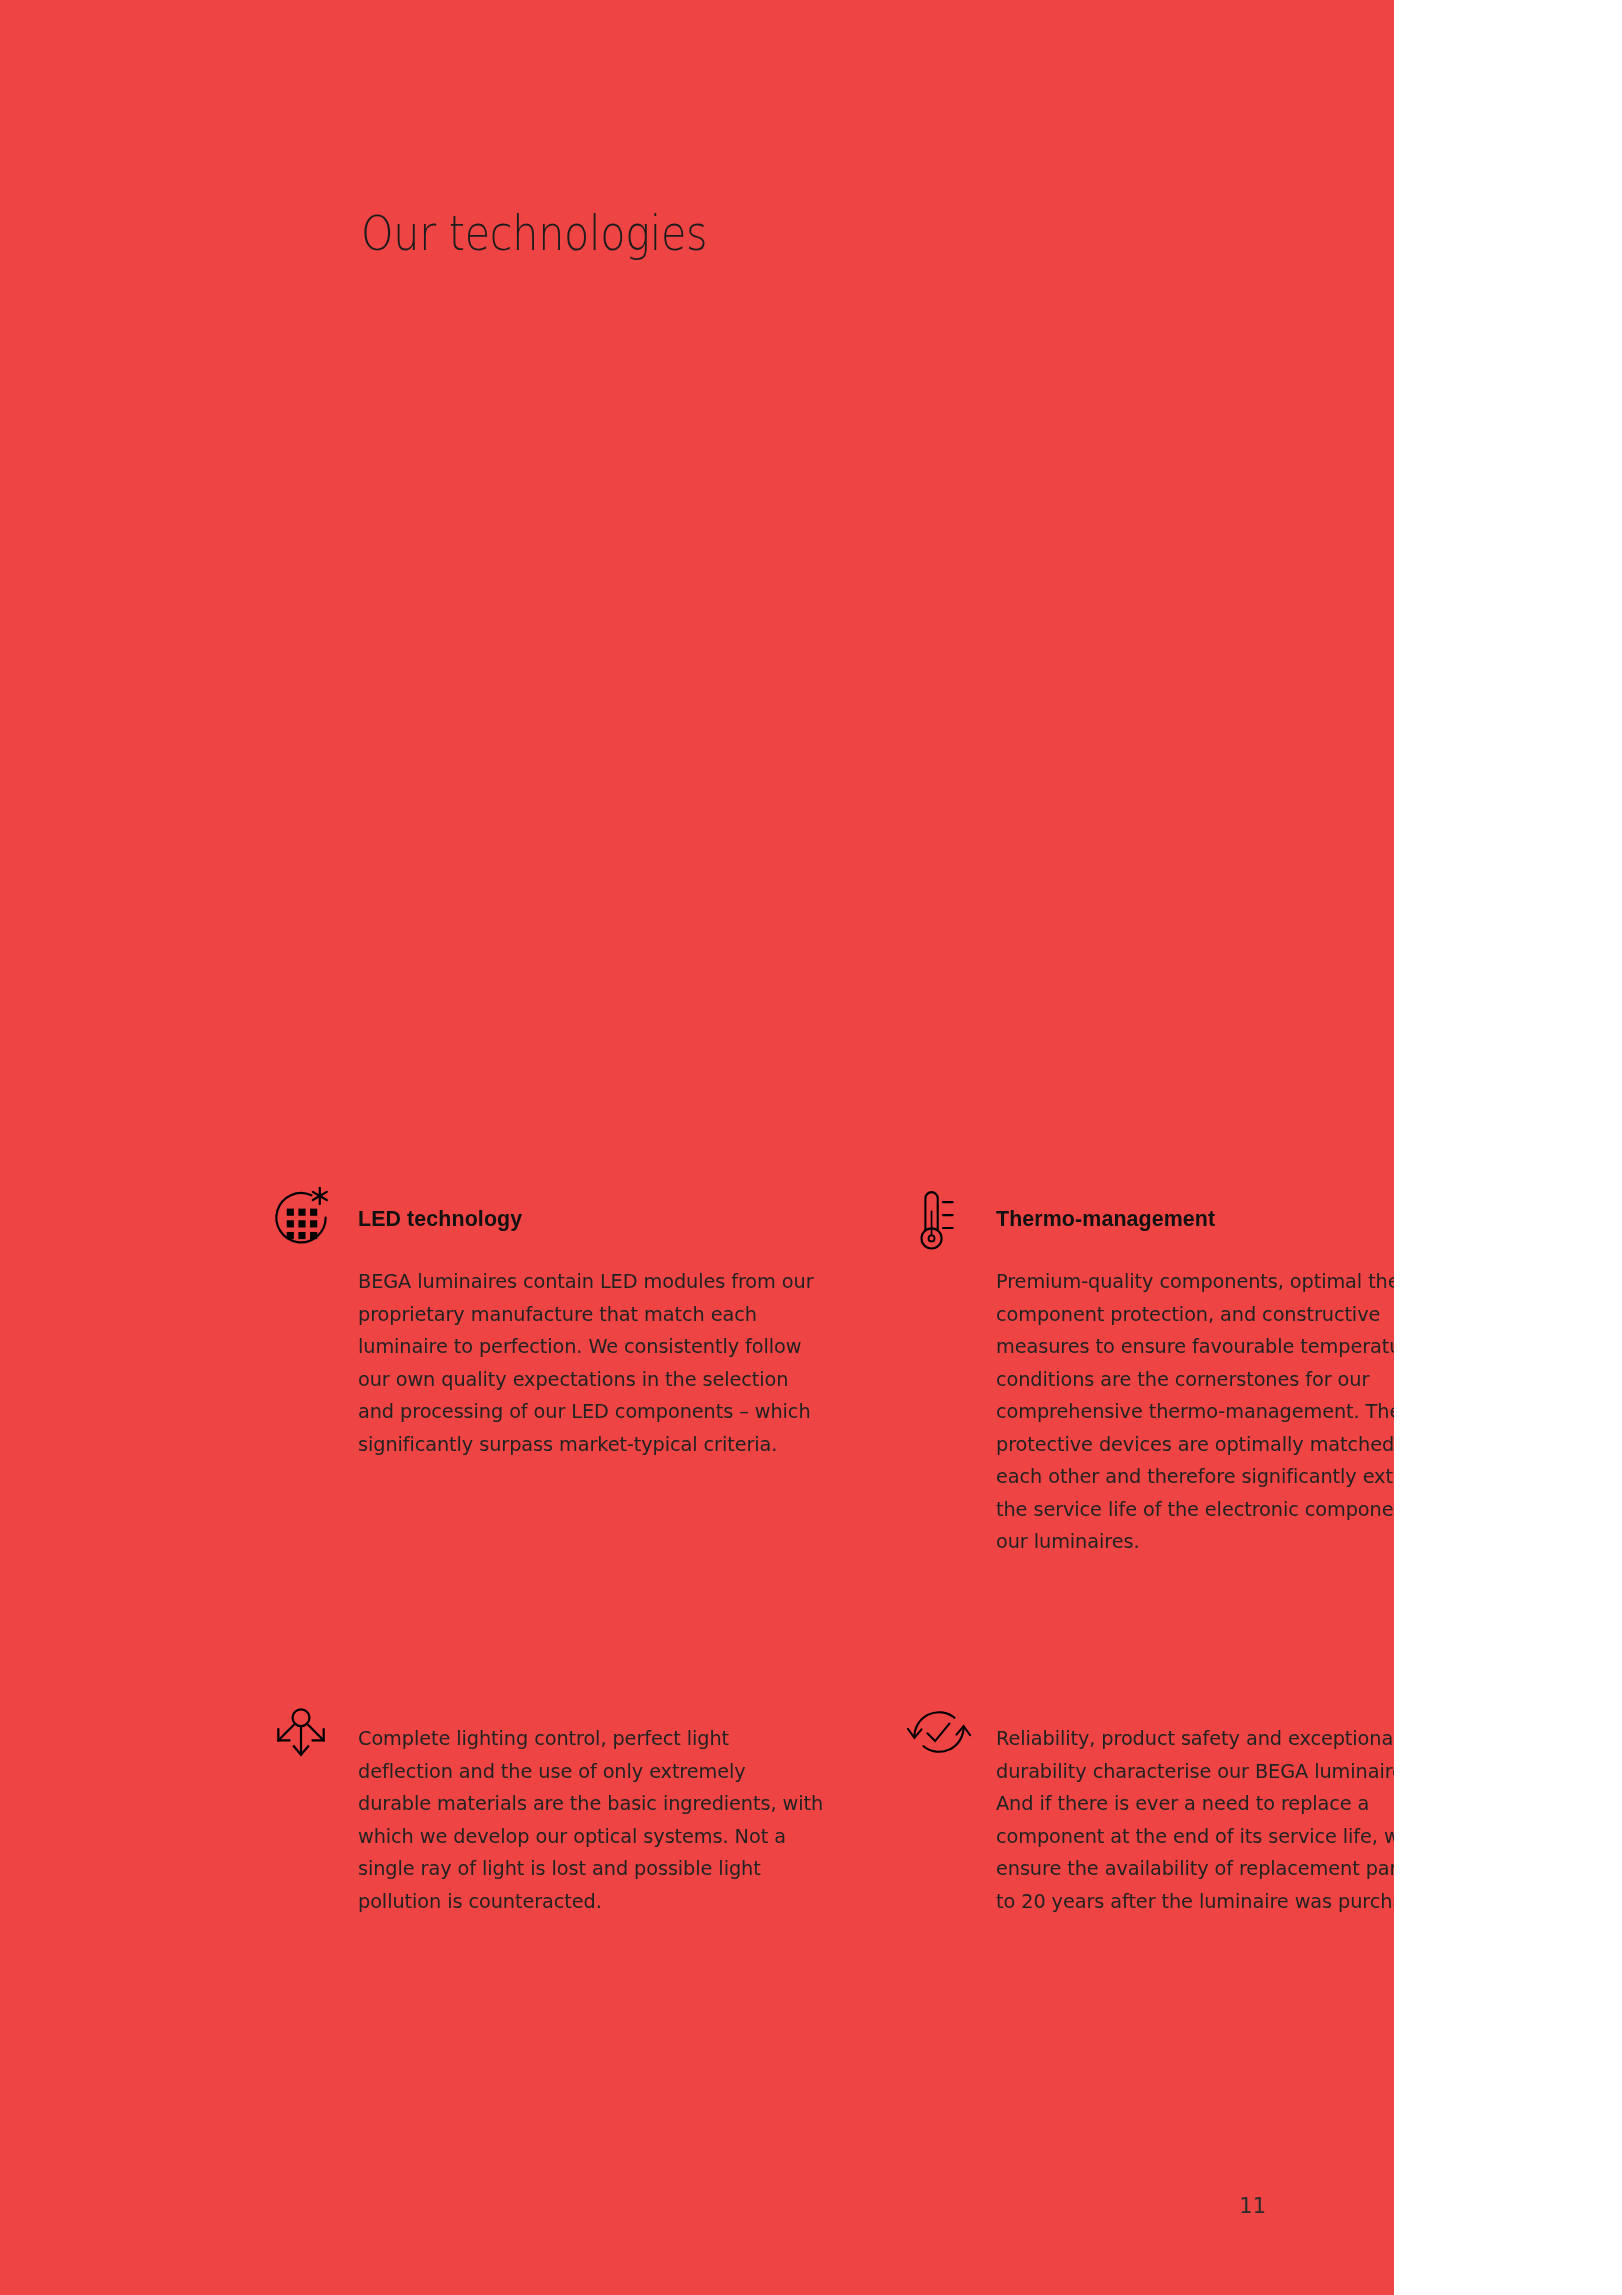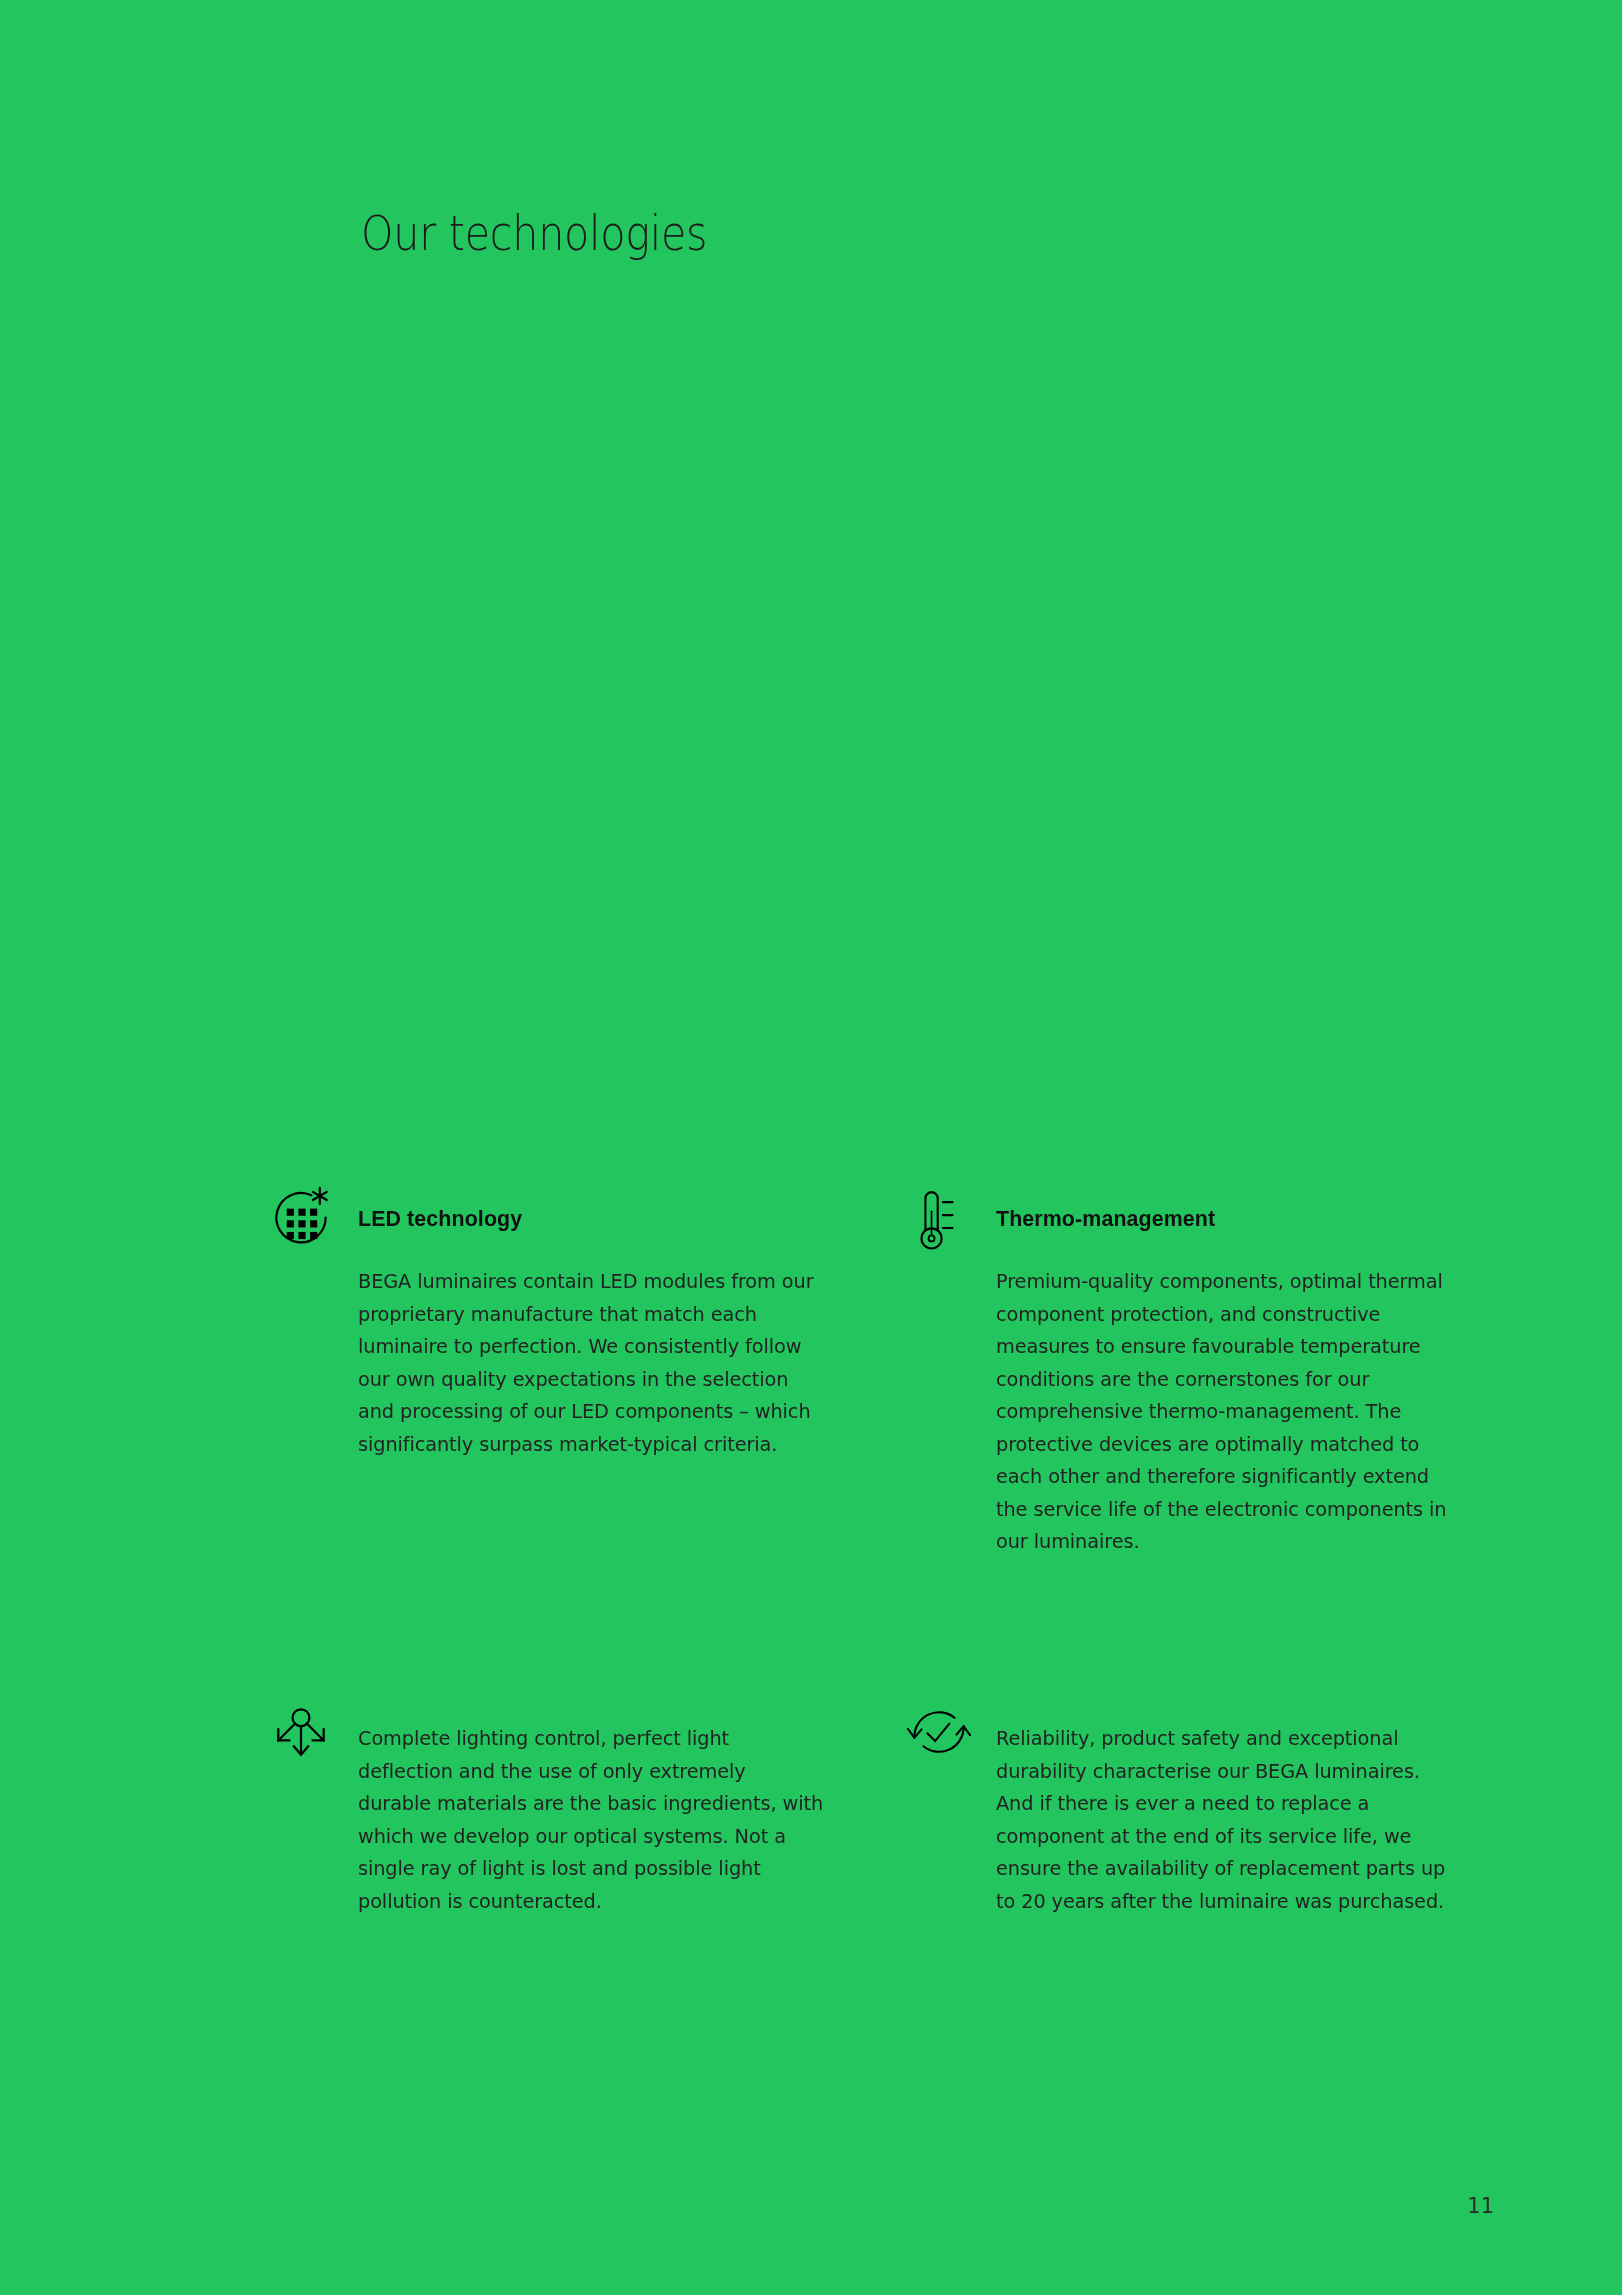--- a/index.html
+++ b/index.html
@@ -8,23 +8,23 @@
     background: #ffffff;
   }
 
   body {
     font-family: "Liberation Sans", sans-serif;
     color: #1a1a1a;
   }
 
   .page {
     position: relative;
-    width: 1622px;
+    width: 1394px;
     height: 2295px;
-    background: #22c55e;
+    background: #ef4444;
     overflow: hidden;
   }
 
   
   .page-title {
     position: absolute;
     left: 361px;
     top: 177px;
     font-family: "DejaVu Sans", sans-serif;
     font-weight: 300;

